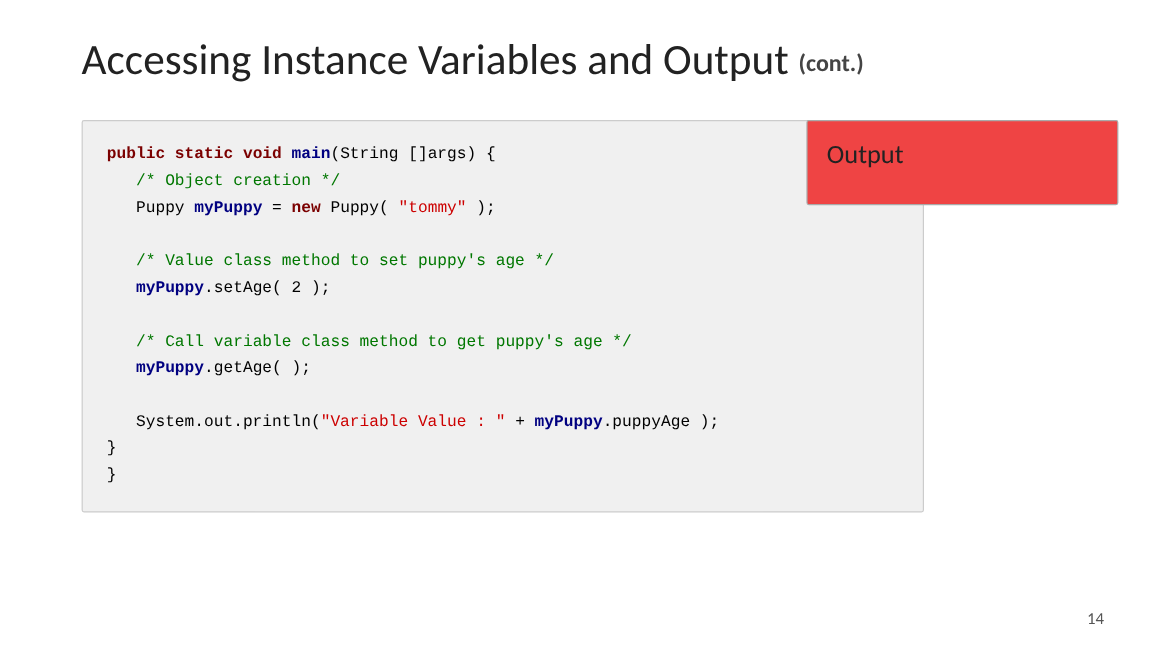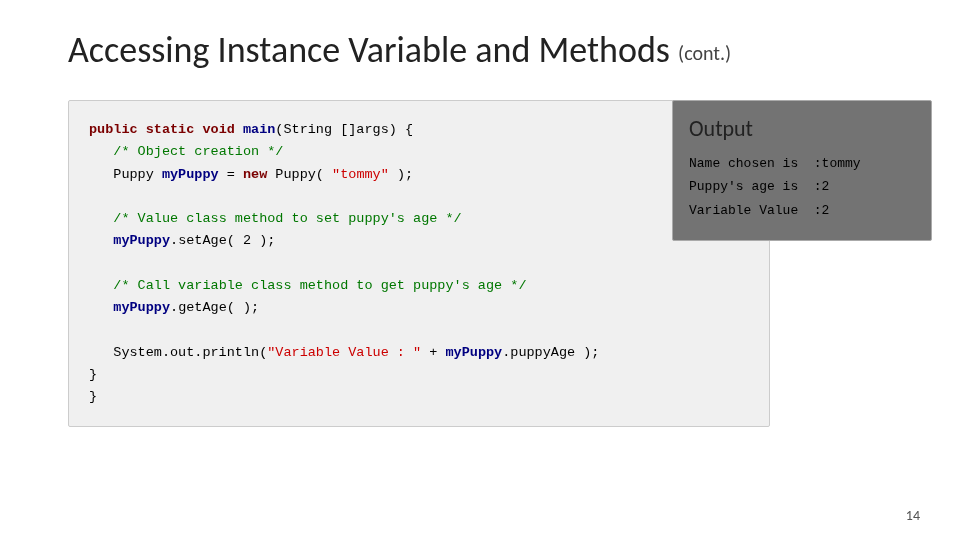--- a/index.html
+++ b/index.html
@@ -18,21 +18,21 @@
       font-weight: 300;
       color: #222222;
       position: absolute;
       top: 28px;
       left: 68px;
       white-space: nowrap;
     }
 
     .page-title .cont {
       font-size: 20px;
-      font-weight: 400;
+      font-weight: 700;
       vertical-align: middle;
       color: #444444;
     }
 
     .code-panel {
       position: absolute;
       top: 100px;
       left: 68px;
       width: 702px;
       background: #f0f0f0;
@@ -52,21 +52,21 @@
     .kw { color: #7b0000; font-weight: bold; }
     .str { color: #cc0000; }
     .comment { color: #007700; }
     .obj { color: #000080; font-weight: bold; }
 
     .output-panel {
       position: absolute;
       top: 100px;
       left: 672px;
       width: 260px;
-      background: #737373;
+      background: #ef4444;
       border: 1px solid #aaaaaa;
       border-radius: 2px;
       padding: 14px 16px 18px 16px;
     }
 
     .output-title {
       font-size: 22px;
       font-weight: 400;
       color: #222222;
       margin-bottom: 10px;
@@ -85,21 +85,21 @@
       bottom: 16px;
       right: 40px;
       font-size: 14px;
       color: #555555;
     }
   </style>
 </head>
 <body>
 
 <div class="page-title">
-  <span>Accessing Instance Variable and Methods</span>
+  <span>Accessing Instance Variables and Output</span>
   <span class="cont">(cont.)</span>
 </div>
 
 <div class="code-panel">
   <div class="code-block"><span class="kw">public</span> <span class="kw">static</span> <span class="kw">void</span> <span class="obj">main</span>(String []args) {
    <span class="comment">/* Object creation */</span>
    Puppy <span class="obj">myPuppy</span> = <span class="kw">new</span> Puppy( <span class="str">"tommy"</span> );
 
    <span class="comment">/* Value class method to set puppy's age */</span>
    <span class="obj">myPuppy</span>.setAge( 2 );
@@ -107,18 +107,15 @@
    <span class="comment">/* Call variable class method to get puppy's age */</span>
    <span class="obj">myPuppy</span>.getAge( );
 
    System.out.println(<span class="str">"Variable Value : "</span> + <span class="obj">myPuppy</span>.puppyAge );
 }
 }</div>
 </div>
 
 <div class="output-panel">
   <div class="output-title">Output</div>
-  <div class="output-code">Name chosen is  :tommy
-Puppy's age is  :2
-Variable Value  :2</div>
 </div>
 
 <div class="page-number">14</div>
 
 </body></html>

